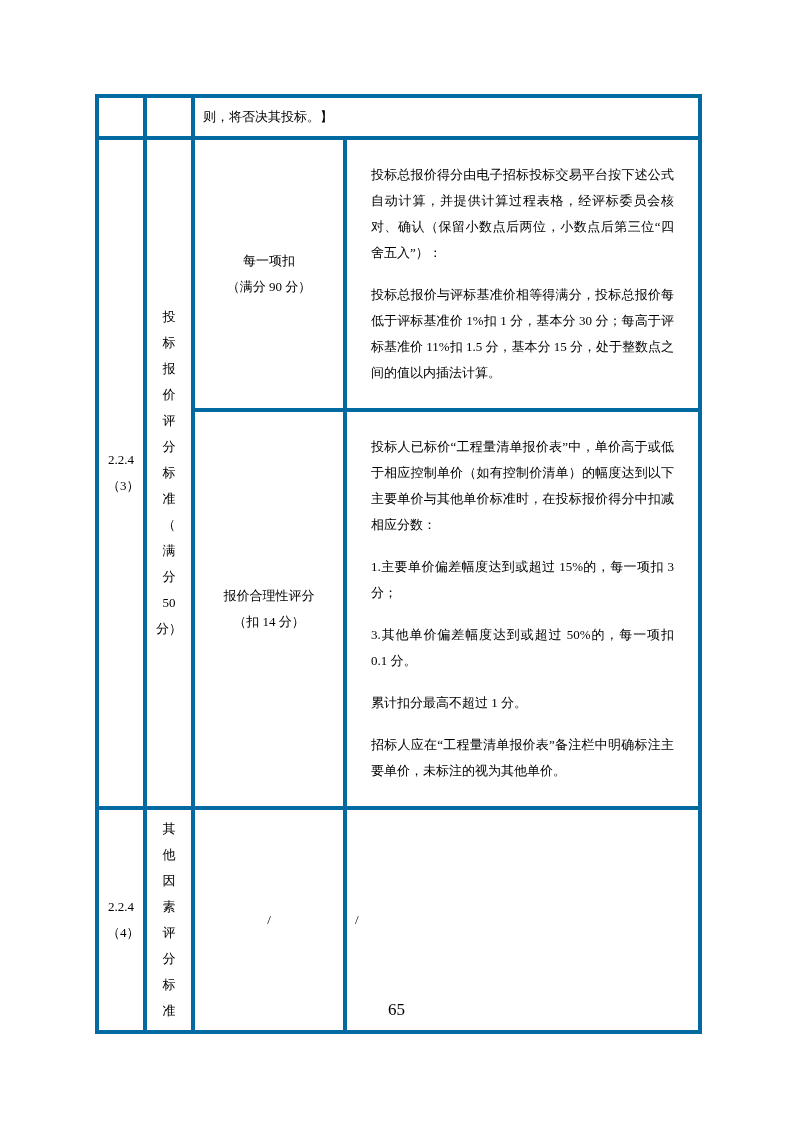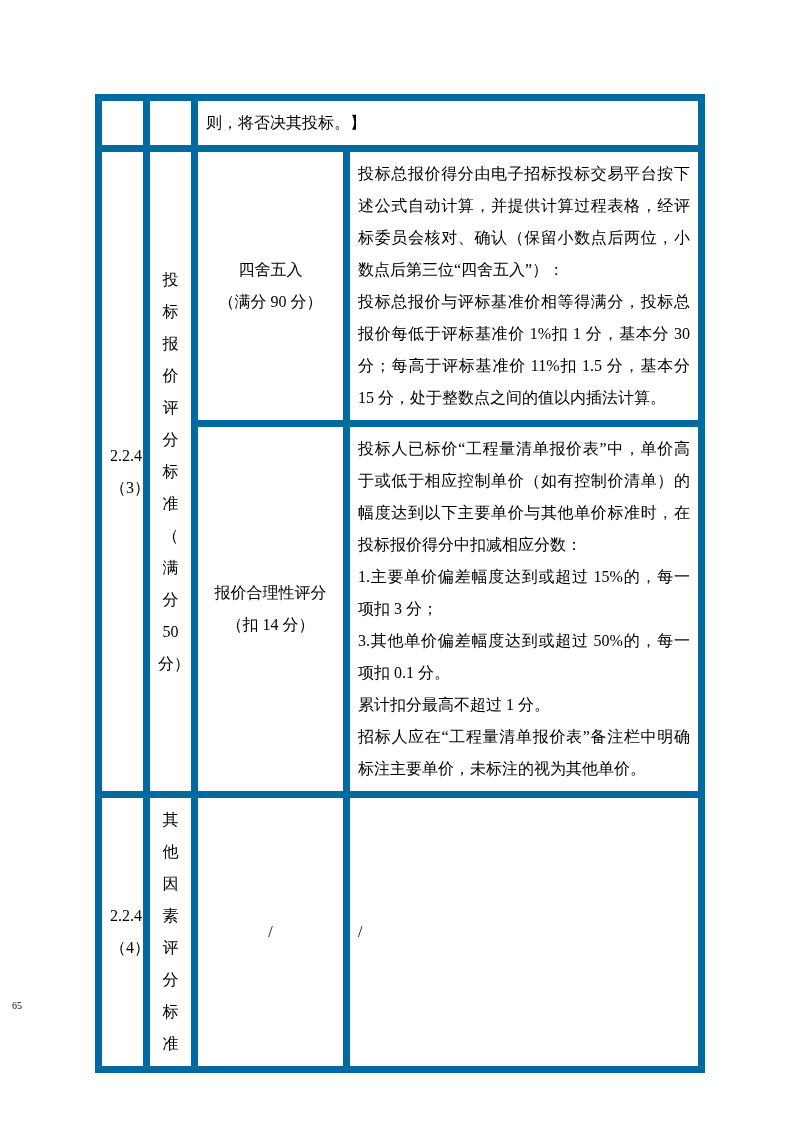--- a/index.html
+++ b/index.html
@@ -21,68 +21,68 @@
   }
   .doc-table {
     position: absolute;
     left: 95px;
     top: 94px;
     width: 603px;
     border-collapse: collapse;
     table-layout: fixed;
   }
   .doc-table td {
-    border: 7px solid #0369a1;
+    border: 4px solid #0369a1;
     vertical-align: middle;
     padding: 6px 8px;
-    font-size: 16px;
+    font-size: 13px;
     line-height: 2.0;
     font-family: "Liberation Serif", "DejaVu Serif", serif;
   }
   .col-a { width: 48px; }
   .col-b { width: 48px; }
   .col-c { width: 152px; }
   .col-d { width: 355px; }
 
   .cell-center {
     text-align: center;
   }
   .cell-left {
     text-align: justify;
     text-align-last: left;
   }
   .narrow-vert {
     text-align: center;
     line-height: 2.0;
   }
   .para {
-    margin: 0;
+    margin: 16px;
     text-indent: 0;
   }
   .para + .para {
     margin-top: 0;
   }
   .top-row td {
     height: 22px;
   }
   .slash {
     text-align: center;
     font-size: 13px;
   }
   .slash-left {
     text-align: left;
     font-size: 13px;
   }
   .page-number {
     position: absolute;
-    left: 12px;
+    left: 0;
     right: 0;
     top: 1000px;
-    text-align: left;
-    font-size: 10px;
+    text-align: center;
+    font-size: 17px;
     font-family: "Liberation Serif", "DejaVu Serif", serif;
   }
   .lbl {
     display: block;
   }
 </style>
 </head>
 <body>
 
 <div class="page">
@@ -114,21 +114,21 @@
           <span class="lbl">评</span>
           <span class="lbl">分</span>
           <span class="lbl">标</span>
           <span class="lbl">准</span>
           <span class="lbl">（</span>
           <span class="lbl">满</span>
           <span class="lbl">分 50</span>
           <span class="lbl">分）</span>
         </td>
         <td class="cell-center">
-          <span class="lbl">四舍五入</span>
+          <span class="lbl">每一项扣</span>
           <span class="lbl">（满分 90 分）</span>
         </td>
         <td class="cell-left">
           <p class="para">投标总报价得分由电子招标投标交易平台按下述公式自动计算，并提供计算过程表格，经评标委员会核对、确认（保留小数点后两位，小数点后第三位“四舍五入”）：</p>
           <p class="para">投标总报价与评标基准价相等得满分，投标总报价每低于评标基准价 1%扣 1 分，基本分 30 分；每高于评标基准价 11%扣 1.5 分，基本分 15 分，处于整数点之间的值以内插法计算。</p>
         </td>
       </tr>
 
       <tr>
         <td class="cell-center">

